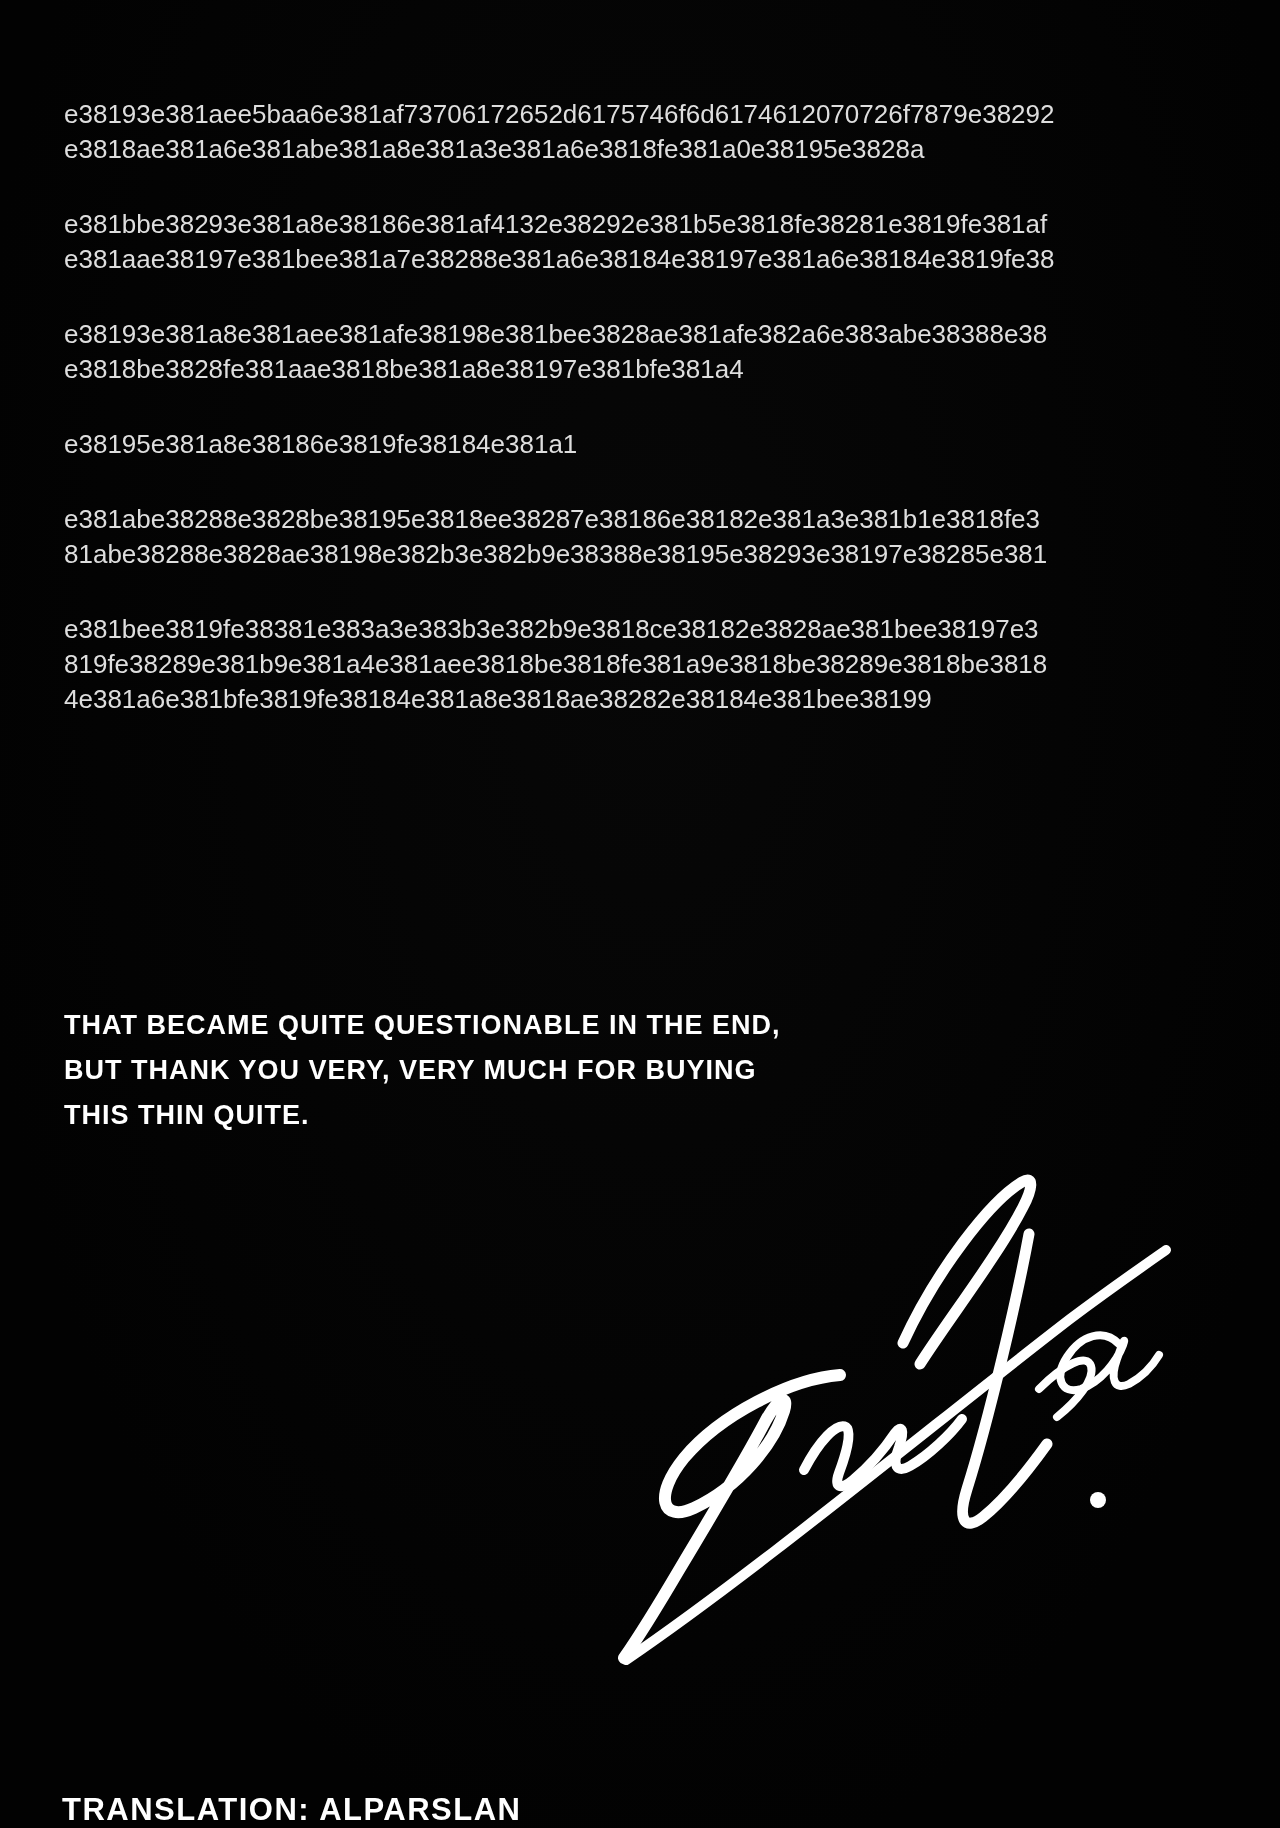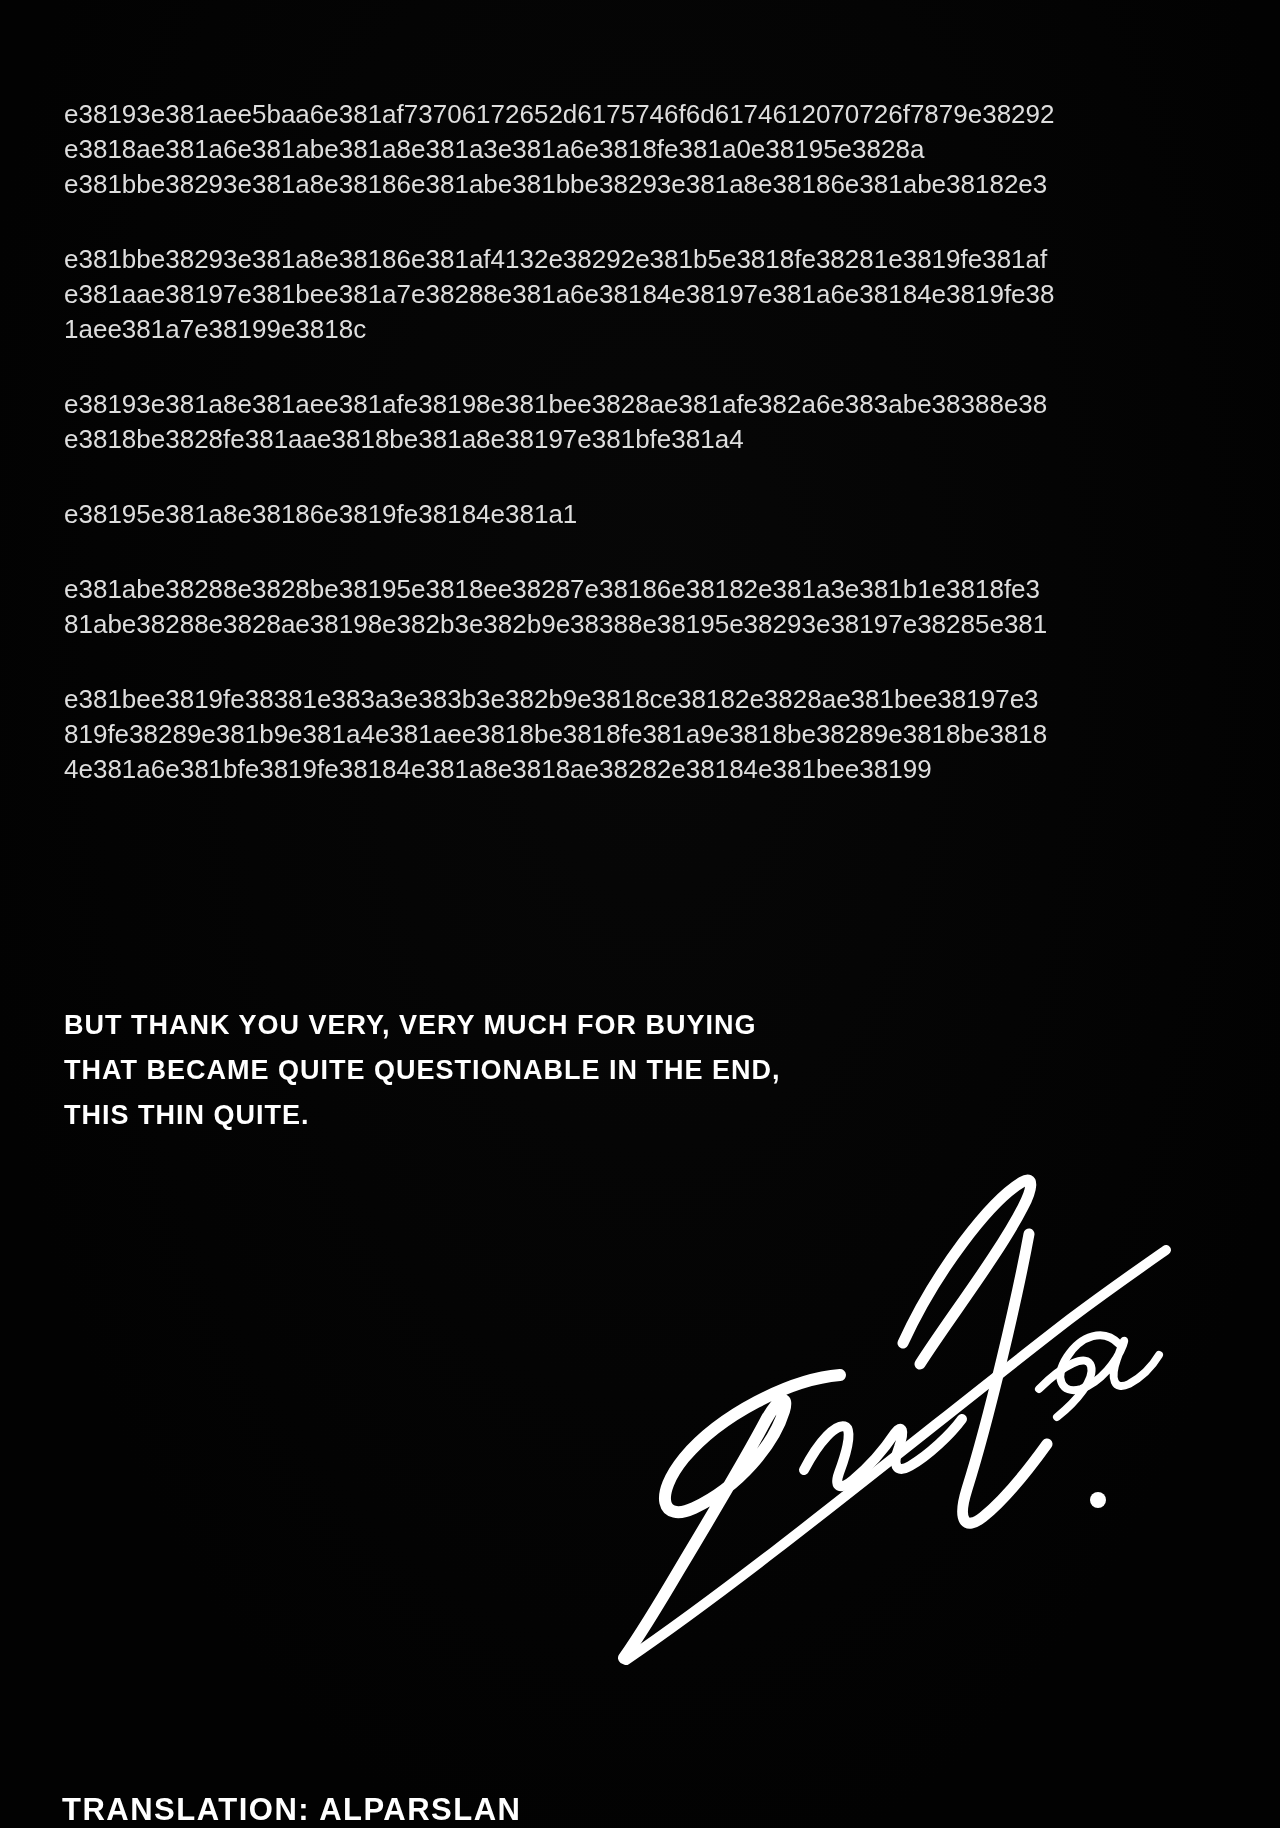--- a/index.html
+++ b/index.html
@@ -30,48 +30,46 @@
 </style>
 </head>
 <body>
 
 <div class="page">
 
   <section class="hex-block">
     <p>
       <span class="ln">e38193e381aee5baa6e381af73706172652d6175746f6d6174612070726f7879e38292</span>
       <span class="ln">e3818ae381a6e381abe381a8e381a3e381a6e3818fe381a0e38195e3828a</span>
-      <span class="ln">e381bbe38293e381a8e38186e381abe381bbe38293e381a8e38186e381abe38182e3</span>
     </p>
     <p>
       <span class="ln">e381bbe38293e381a8e38186e381af4132e38292e381b5e3818fe38281e3819fe381af</span>
       <span class="ln">e381aae38197e381bee381a7e38288e381a6e38184e38197e381a6e38184e3819fe38</span>
-      <span class="ln">1aee381a7e38199e3818c</span>
     </p>
     <p>
       <span class="ln">e38193e381a8e381aee381afe38198e381bee3828ae381afe382a6e383abe38388e38</span>
       <span class="ln">e3818be3828fe381aae3818be381a8e38197e381bfe381a4</span>
     </p>
     <p>
       <span class="ln">e38195e381a8e38186e3819fe38184e381a1</span>
     </p>
     <p>
       <span class="ln">e381abe38288e3828be38195e3818ee38287e38186e38182e381a3e381b1e3818fe3</span>
       <span class="ln">81abe38288e3828ae38198e382b3e382b9e38388e38195e38293e38197e38285e381</span>
     </p>
     <p>
       <span class="ln">e381bee3819fe38381e383a3e383b3e382b9e3818ce38182e3828ae381bee38197e3</span>
       <span class="ln">819fe38289e381b9e381a4e381aee3818be3818fe381a9e3818be38289e3818be3818</span>
       <span class="ln">4e381a6e381bfe3819fe38184e381a8e3818ae38282e38184e381bee38199</span>
     </p>
   </section>
 
   <section class="note-block">
+    <span class="ln">THAT BECAME QUITE QUESTIONABLE IN THE END,</span>
     <span class="ln">BUT THANK YOU VERY, VERY MUCH FOR BUYING</span>
-    <span class="ln">THAT BECAME QUITE QUESTIONABLE IN THE END,</span>
     <span class="ln">THIS THIN QUITE.</span>
   </section>
 
   <svg class="sig" viewBox="0 0 590 530" xmlns="http://www.w3.org/2000/svg" aria-hidden="true">
 
     <path d="M305 205 C338 133 392 63 424 44 C437 36 434 52 425 69 C401 116 350 182 322 226" stroke-width="11"></path>
 
     <path d="M242 237 C192 241 122 277 86 320 C56 357 63 385 96 370 C141 349 176 306 186 273 C191 256 181 259 168 282 C148 320 114 377 81 432 C61 466 44 494 26 520" stroke-width="12"></path>
 
     <path d="M206 332 C221 303 239 284 248 289 C255 294 247 319 241 335 C236 349 242 353 255 342 C273 327 289 307 297 295 C304 286 307 292 301 309 C294 327 298 336 312 328 C331 317 353 296 364 281" stroke-width="10"></path>

